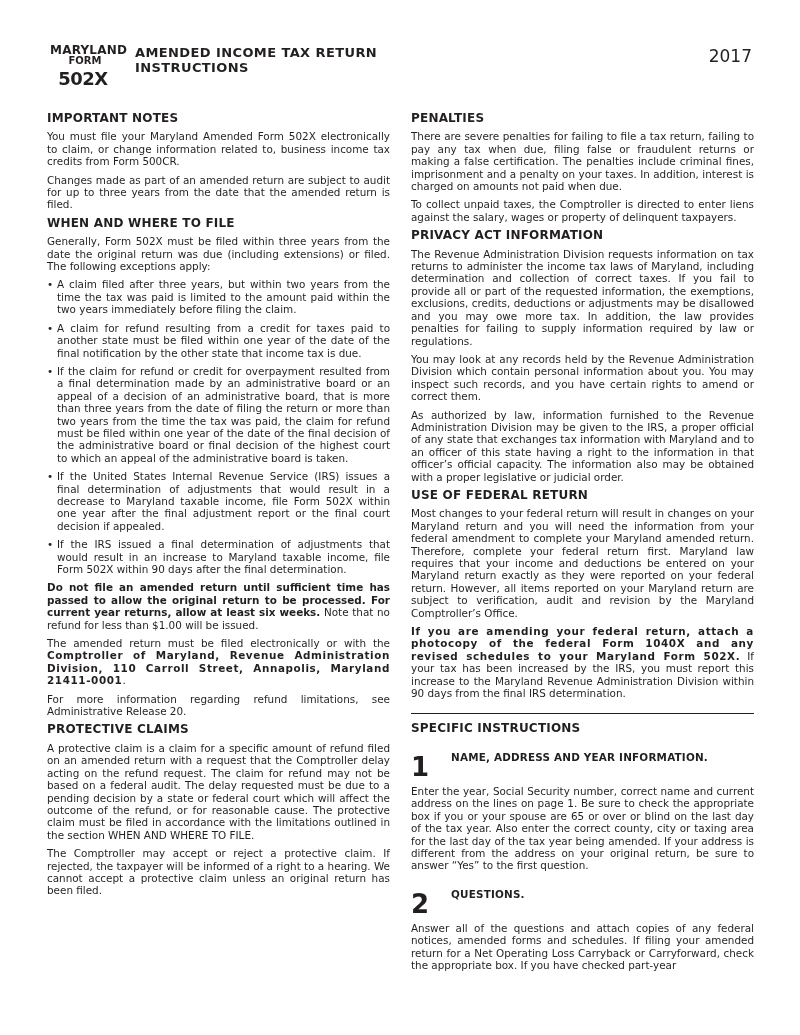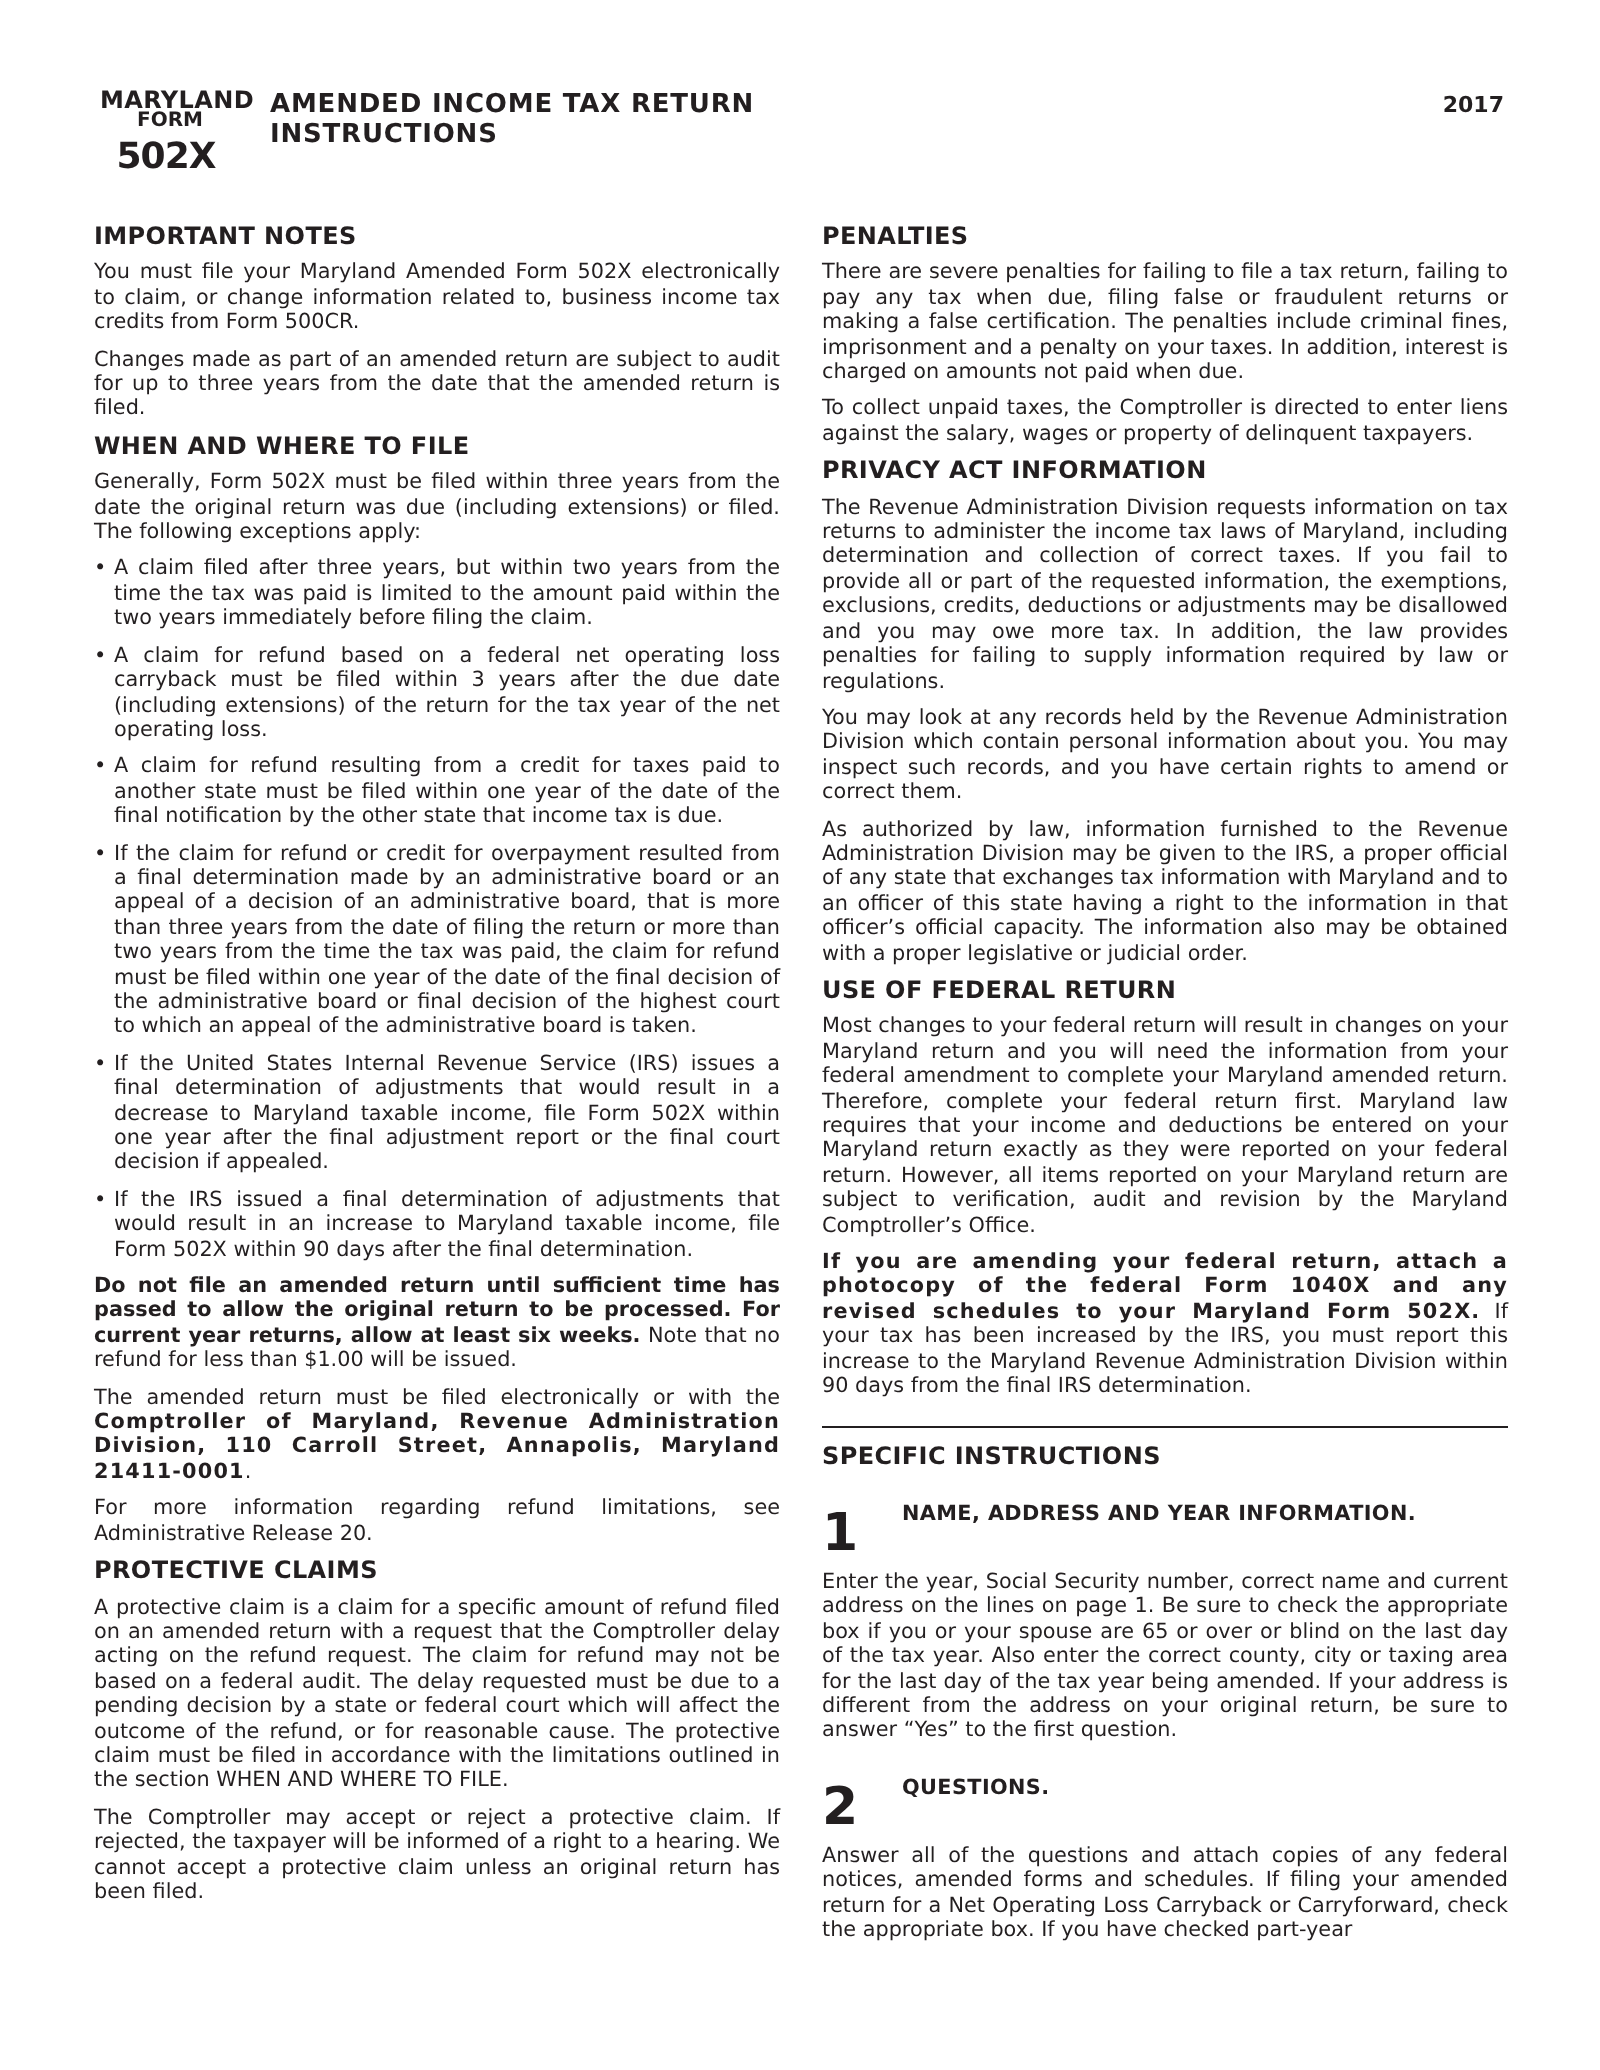--- a/index.html
+++ b/index.html
@@ -5,21 +5,21 @@
   html, body { margin: 0; padding: 0; background: #ffffff; }
   body { width: 800px; height: 1035px; position: relative; overflow: hidden;
          font-family: "DejaVu Sans", sans-serif; color: #231f20; }
   .header { position: absolute; top: 0; left: 0; width: 800px; height: 110px; }
   .logo { position: absolute; left: 50px; top: 45px; width: 70px; text-align: center; }
   .logo .state { font-size: 12px; font-weight: bold; line-height: 11px; letter-spacing: 0.2px; display:block; }
   .logo .form { font-size: 10px; font-weight: bold; line-height: 10px; display:block; }
   .logo .num { font-size: 18px; font-weight: bold; line-height: 26px; letter-spacing: -0.5px; display:block; margin-left:-4px; }
   .title { position: absolute; left: 135px; top: 45px; font-size: 13px; font-weight: bold; line-height: 15px; letter-spacing: 0.4px; }
   .title span { display: block; }
-  .year { position: absolute; right: 48px; top: 46px; font-size: 11px; font-weight: bold; }
+  .year { position: absolute; right: 48px; top: 46px; font-size: 17px; font-weight: normal; }
 
   .col { position: absolute; top: 112px; width: 343px; font-size: 10.4px; line-height: 12.4px; }
   .col.left { left: 47px; }
   .col.right { left: 411px; }
   .col p { margin: 0 0 6px 0; text-align: justify; }
   .col h2 { margin: 0 0 6px 0; font-size: 12px; font-weight: bold; letter-spacing: 0.2px; }
   .col ul { list-style: none; margin: 0 0 6px 0; padding: 0; }
   .col li { position: relative; padding-left: 10px; margin-bottom: 6px; text-align: justify; }
   .col li::before { content: "\2022"; position: absolute; left: 0; top: 0; }
   .b { font-weight: bold; }
@@ -50,21 +50,20 @@
     <h2>IMPORTANT NOTES</h2>
     <p>You must file your Maryland Amended Form 502X electronically to claim, or change information related to, business income tax credits from Form 500CR.</p>
     <p>Changes made as part of an amended return are subject to audit for up to three years from the date that the amended return is filed.</p>
   </section>
 
   <section>
     <h2>WHEN AND WHERE TO FILE</h2>
     <p>Generally, Form 502X must be filed within three years from the date the original return was due (including extensions) or filed. The following exceptions apply:</p>
     <ul>
       <li>A claim filed after three years, but within two years from the time the tax was paid is limited to the amount paid within the two years immediately before filing the claim.</li>
-      <li>A claim for refund based on a federal net operating loss carryback must be filed within 3 years after the due date (including extensions) of the return for the tax year of the net operating loss.</li>
       <li>A claim for refund resulting from a credit for taxes paid to another state must be filed within one year of the date of the final notification by the other state that income tax is due.</li>
       <li>If the claim for refund or credit for overpayment resulted from a final determination made by an administrative board or an appeal of a decision of an administrative board, that is more than three years from the date of filing the return or more than two years from the time the tax was paid, the claim for refund must be filed within one year of the date of the final decision of the administrative board or final decision of the highest court to which an appeal of the administrative board is taken.</li>
       <li>If the United States Internal Revenue Service (IRS) issues a final determination of adjustments that would result in a decrease to Maryland taxable income, file Form 502X within one year after the final adjustment report or the final court decision if appealed.</li>
       <li>If the IRS issued a final determination of adjustments that would result in an increase to Maryland taxable income, file Form 502X within 90 days after the final determination.</li>
     </ul>
     <p><span class="b">Do not file an amended return until sufficient time has passed to allow the original return to be processed. For current year returns, allow at least six weeks.</span><span> Note that no refund for less than $1.00 will be issued.</span></p>
     <p><span>The amended return must be filed electronically or with  the </span><span class="b wide">Comptroller of Maryland, Revenue Administration Division, 110 Carroll Street, Annapolis, Maryland 21411-0001</span><span>.</span></p>
     <p>For more information regarding refund limitations, see Administrative Release 20.</p>
   </section>
 

